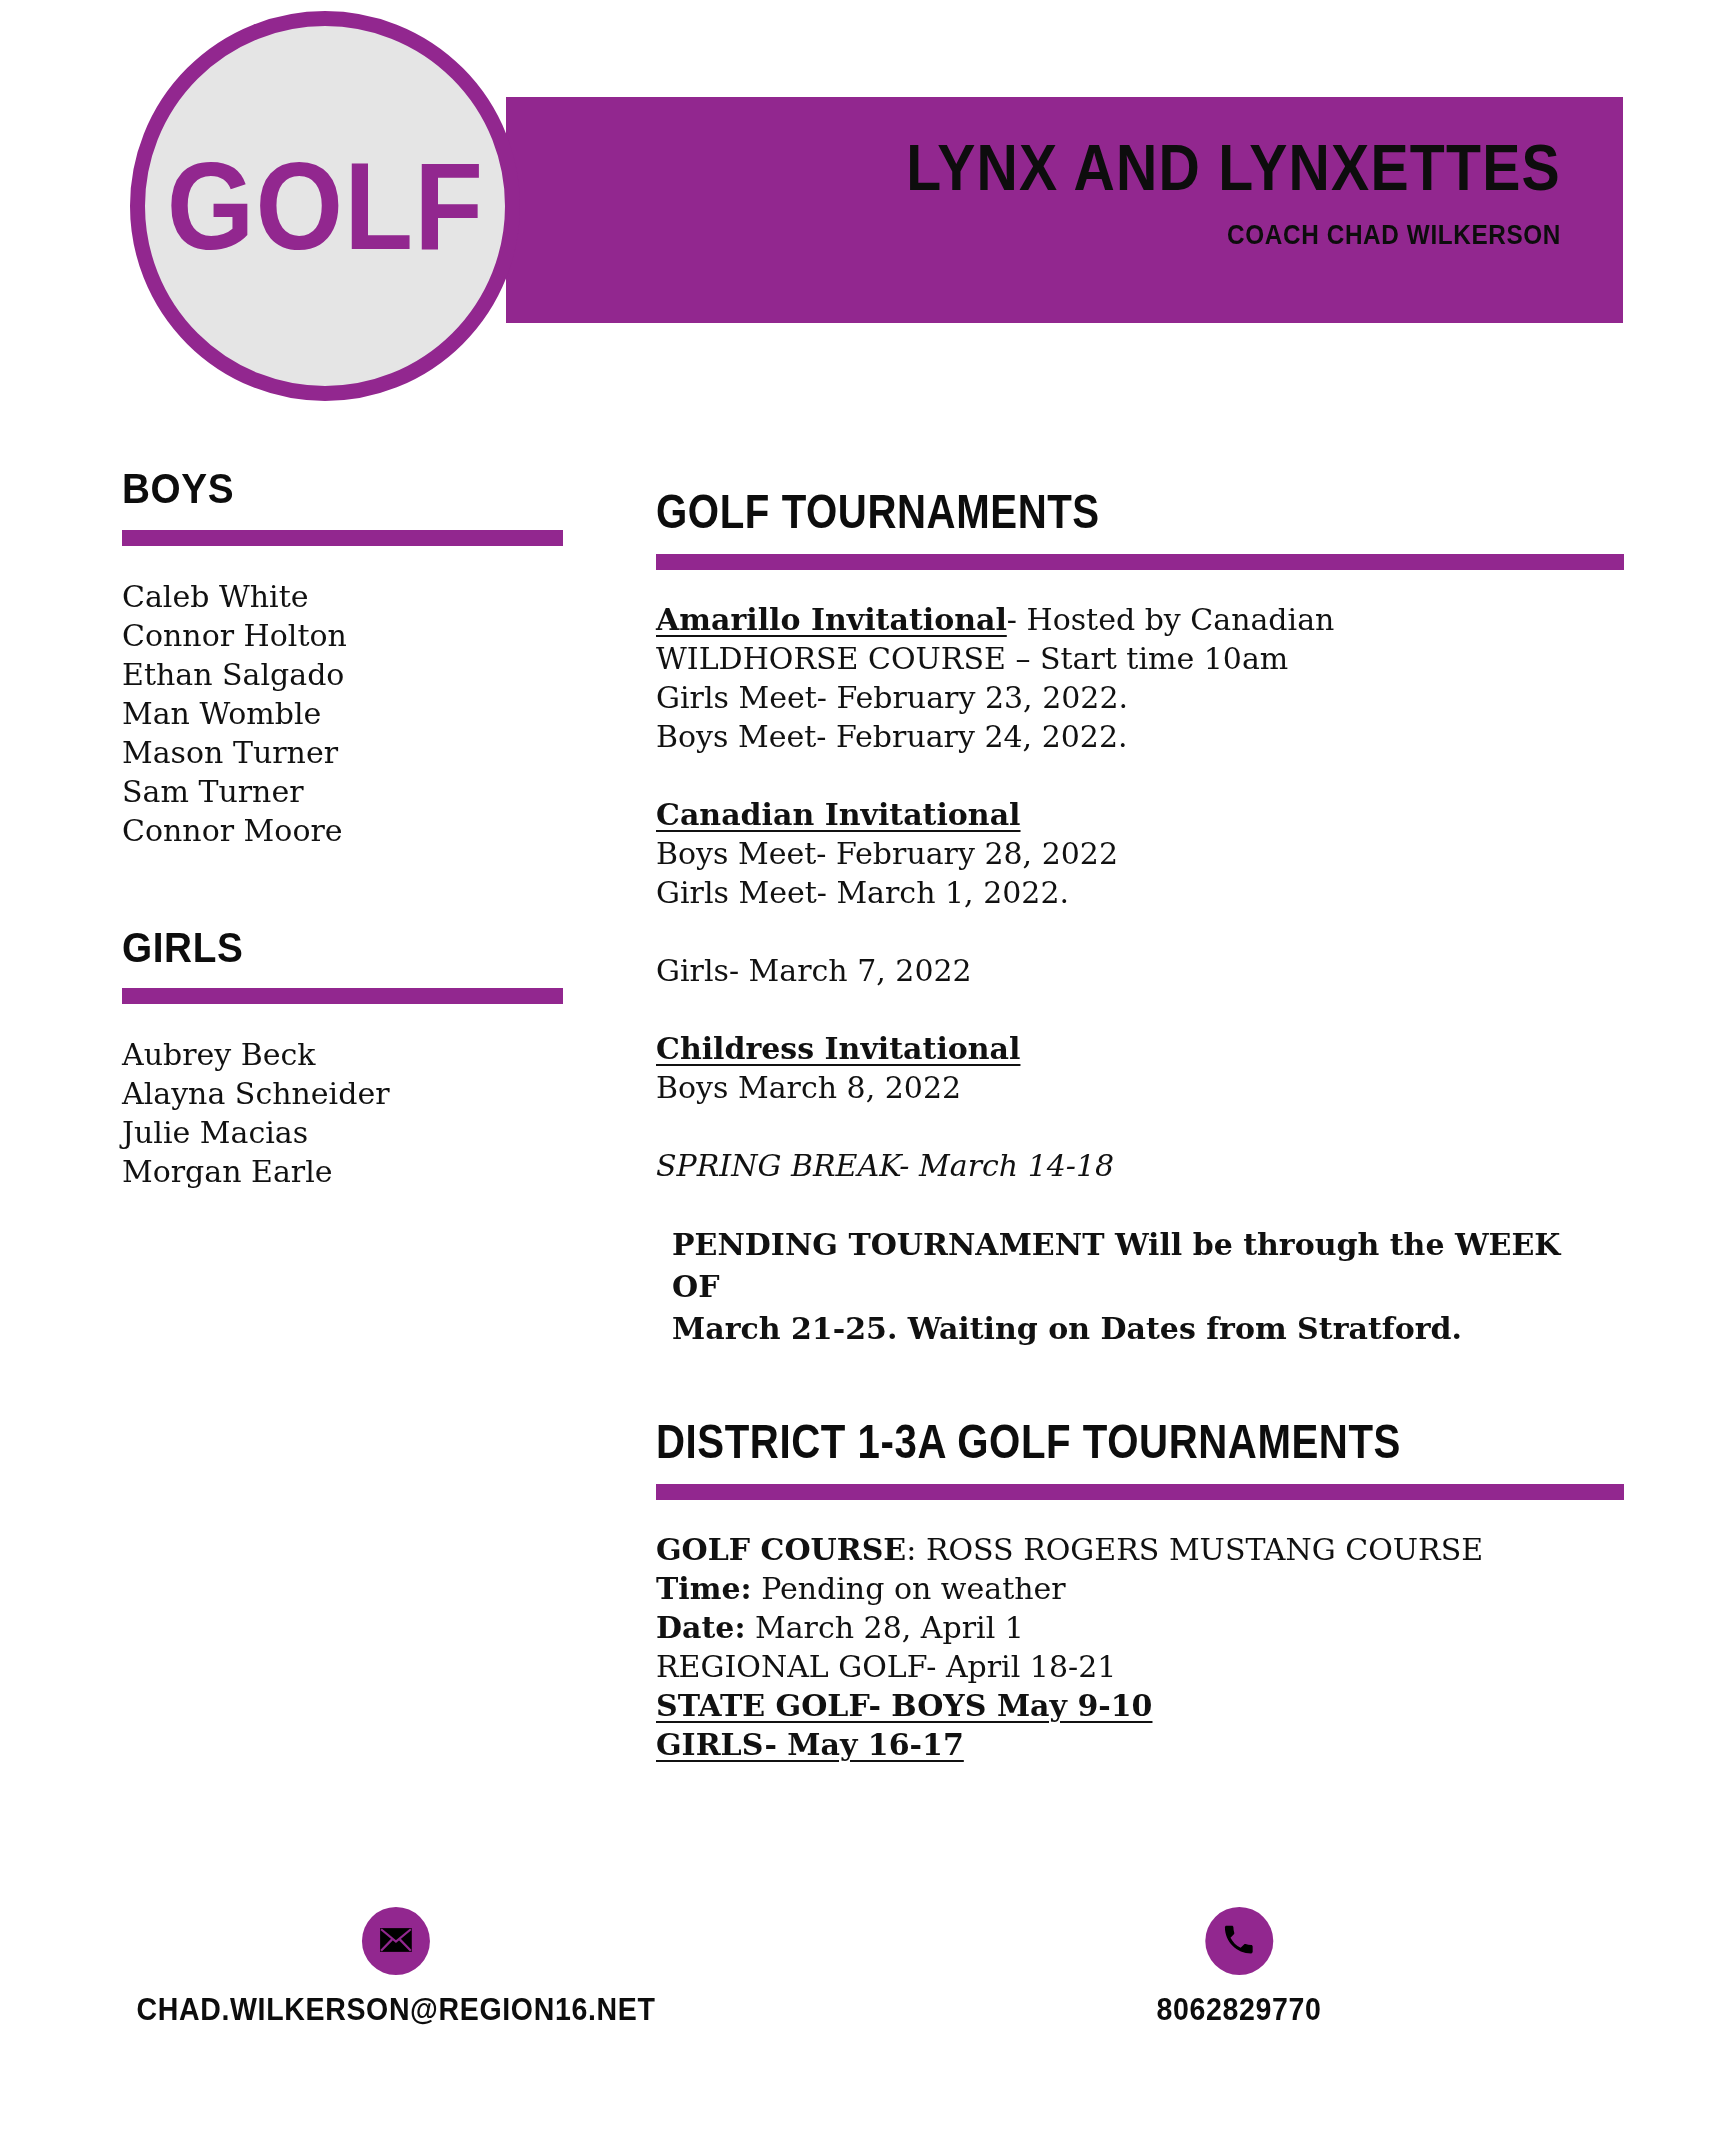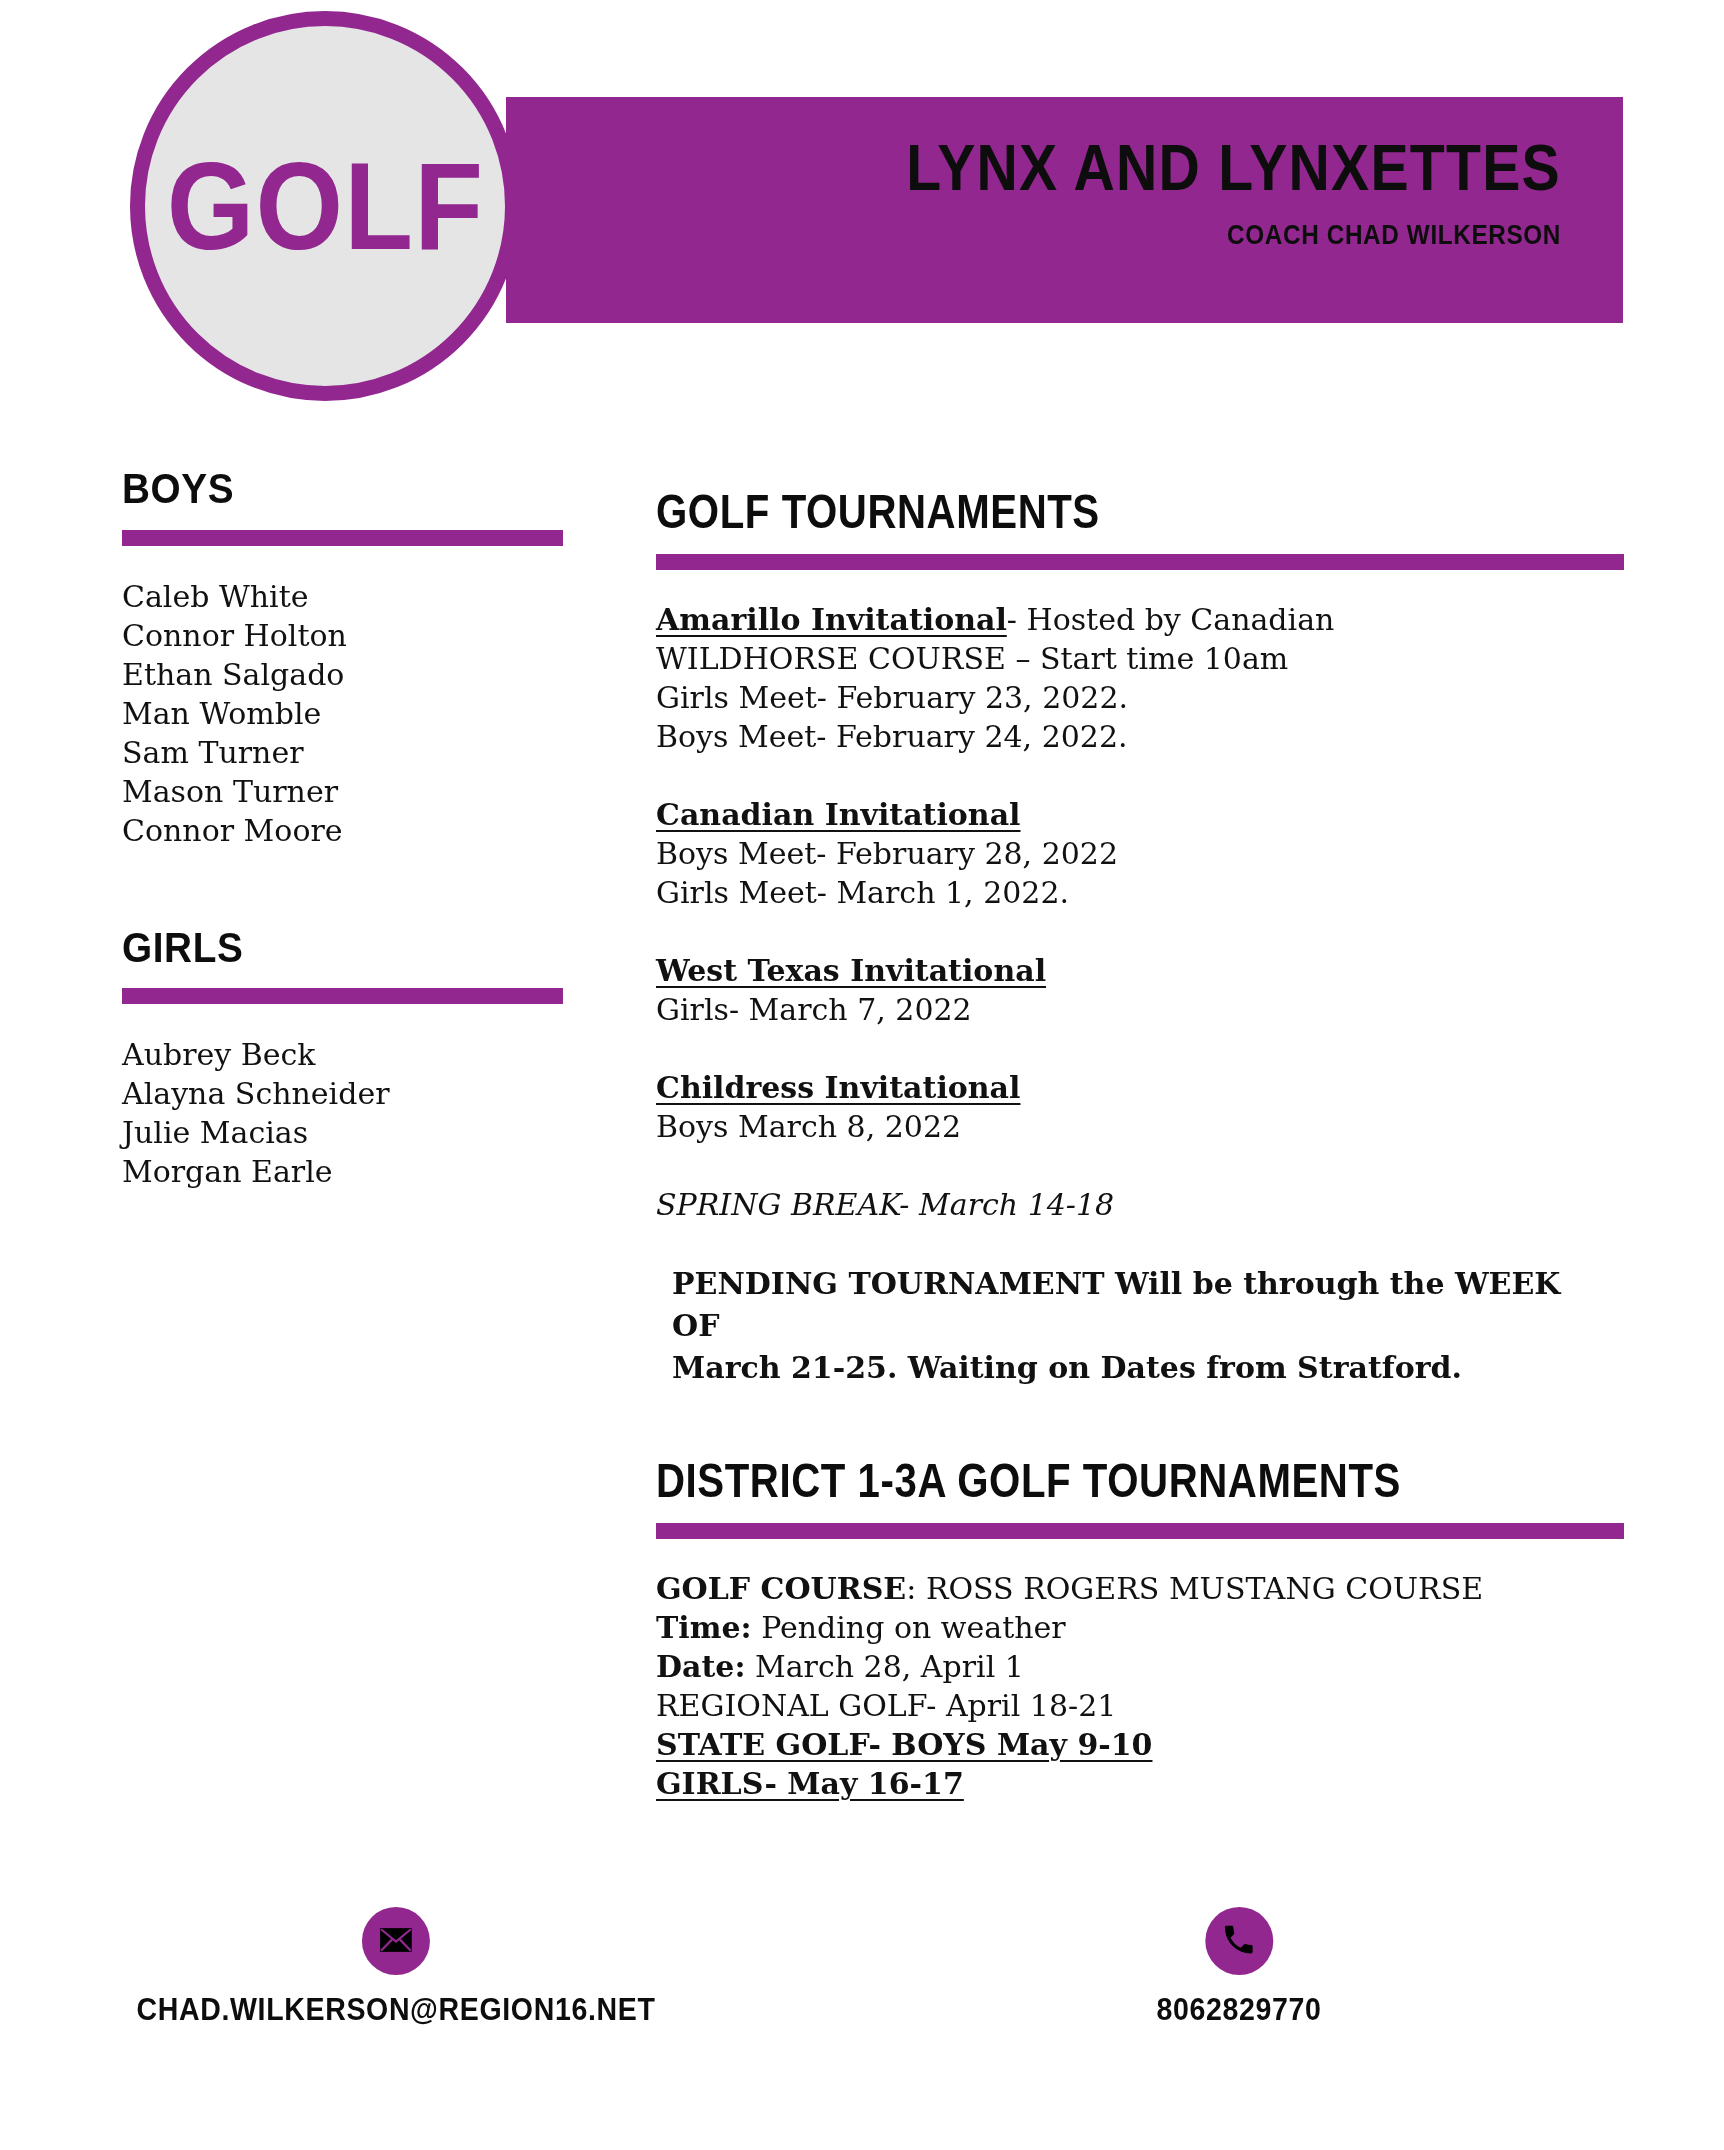--- a/index.html
+++ b/index.html
@@ -131,22 +131,22 @@
   </div>
 
   <div class="left-col">
     <div class="section-heading"><span>BOYS</span></div>
     <div class="rule"></div>
     <ul class="players">
       <li>Caleb White</li>
       <li>Connor Holton</li>
       <li>Ethan Salgado</li>
       <li>Man Womble</li>
+      <li>Mason Turner</li>
       <li>Sam Turner</li>
-      <li>Mason Turner</li>
       <li>Connor Moore</li>
     </ul>
 
     <div class="section-heading girls-heading"><span>GIRLS</span></div>
     <div class="rule"></div>
     <ul class="players">
       <li>Aubrey Beck</li>
       <li>Alayna Schneider</li>
       <li>Julie Macias</li>
       <li>Morgan Earle</li>
@@ -164,21 +164,20 @@
       <div>Boys Meet- February 24, 2022.</div>
     </div>
 
     <div class="event">
       <div><span class="event-name">Canadian Invitational</span><span></span></div>
       <div>Boys Meet- February 28, 2022</div>
       <div>Girls Meet- March 1, 2022.</div>
     </div>
 
     <div class="event">
-      <div><span class="event-name">West Texas Invitational</span><span></span></div>
       <div>Girls- March 7, 2022</div>
     </div>
 
     <div class="event">
       <div><span class="event-name">Childress Invitational</span><span></span></div>
       <div>Boys March 8, 2022</div>
     </div>
 
     <div class="spring">SPRING BREAK- March 14-18</div>
 

